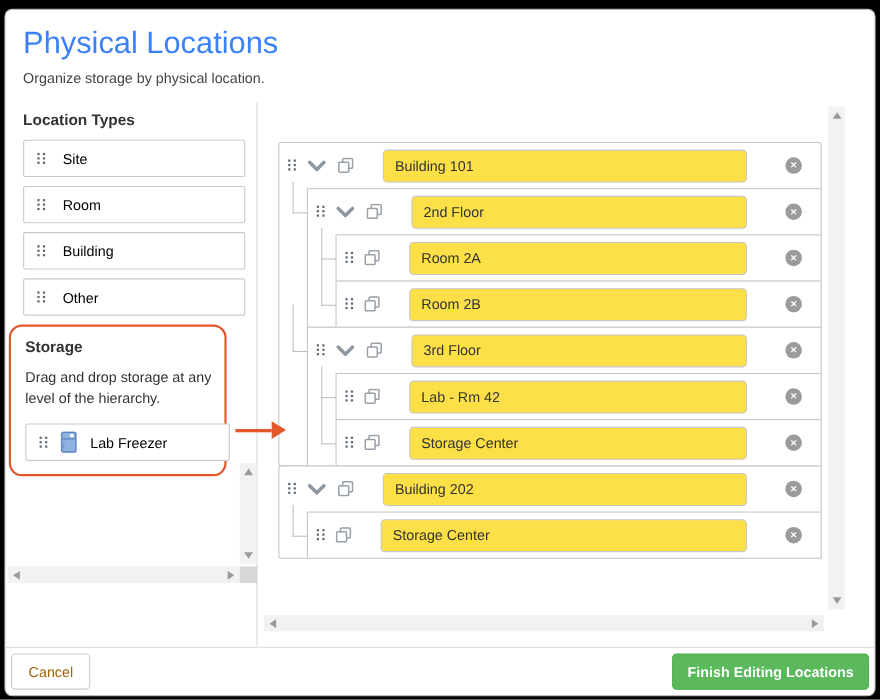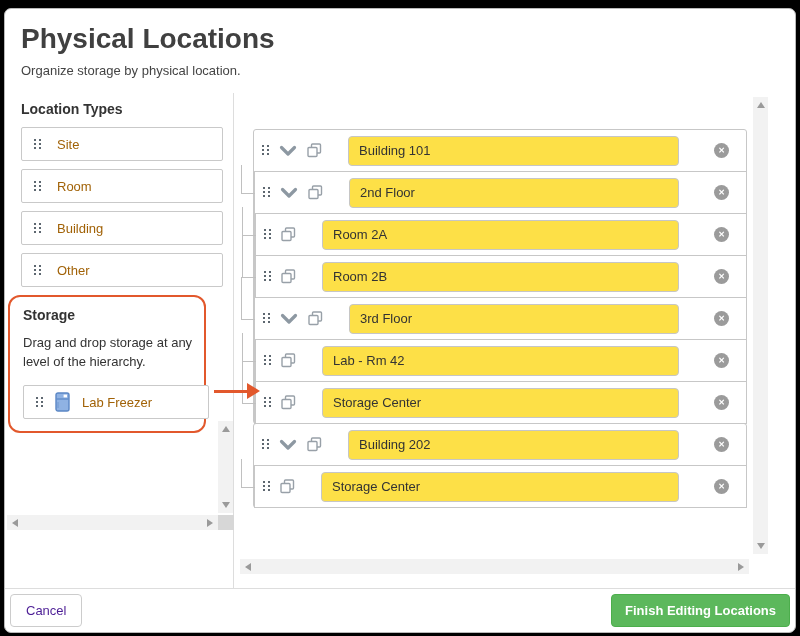--- a/index.html
+++ b/index.html
@@ -9,36 +9,36 @@
     font-family:"Liberation Sans", sans-serif; color:#333;
     -webkit-font-smoothing:antialiased;
   }
   .modal {
     position:absolute; left:4px; top:8px; right:4px; bottom:3px;
     background:#fff; border:1px solid #b9b9b9; border-radius:7px;
     display:flex; flex-direction:column; overflow:hidden;
   }
   
   .header { height:84px; padding:14px 20px 0 16px; }
-  .page-title { margin:0; font-size:28px; font-weight:700; color:#404040; }
+  .page-title { margin:0; font-size:28px; font-weight:400; color:#3b82f6; }
   .page-subtitle { margin:8px 0 0 0; font-size:13px; color:#444; }
 
   
   .content { position:relative; height:496px; display:flex; border-bottom:1px solid #ddd; }
 
   
   .left-col { width:229px; border-right:1px solid #ddd; padding:4px 0 0 16px; position:relative; }
   .section-title { margin:4px 0 10px 0; font-size:14px; font-weight:bold; color:#333; }
   .section-desc { margin:0 0 16px 0; font-size:13px; line-height:19px; color:#333; width:200px; }
   .lt-item {
     width:202px; height:34px; border:1px solid #c9c9c9; border-radius:2px; background:#fff;
     display:flex; align-items:center; gap:16px; padding:0 10px 0 12px; margin-bottom:8px;
     cursor:move;
   }
-  .lt-label { font-size:13px; color:#a16207; }
+  .lt-label { font-size:13px; color:#000000; }
 
   
   .storage-box {
     position:relative; left:-13px; width:198px; margin-top:5px;
     border:2px solid #e2582c; border-radius:12px;
     padding:6px 6px 12px 13px;
   }
   .storage-box .section-desc { width:190px; margin-bottom:14px; }
   .st-item {
     width:186px; height:34px; border:1px solid #c9c9c9; border-radius:2px; background:#fff;
@@ -54,21 +54,21 @@
     border-left:13px solid #e2582c; border-top:8px solid transparent; border-bottom:8px solid transparent;
   }
 
   
   .right-col { flex:1; position:relative; padding:36px 0 0 19px; }
   .tree { width:494px; }
 
   .node { background:#fff; border:1px solid #c7c7c7; border-radius:3px; }
   .node + .node { margin-top:-1px; }
   .trow { height:41px; display:flex; align-items:center; gap:10px; padding:0 17px 0 8px; }
-  .children { margin-right:-1px; margin-bottom:-1px; }
+  .children { margin-left:25px; margin-right:-1px; margin-bottom:-1px; }
   .children > .node { position:relative; border-radius:0; }
   .children > .node::before {
     content:""; position:absolute; left:-14px; top:-21px; width:13px; height:42px;
     border-left:1px solid #c0c0c0; border-bottom:1px solid #c0c0c0; pointer-events:none;
   }
   .children > .node:first-child::before { top:-7px; height:28px; }
 
   .tinput {
     flex:1; height:30px; margin-left:16px; border:1px solid #c6c6c6; border-radius:4px;
     font-family:"Liberation Sans", sans-serif; font-size:13px; color:#333; padding:0 10px;
@@ -100,21 +100,21 @@
   .rp-vscroll { right:27px; top:4px; height:457px; }
   .rp-hscroll { left:6px; bottom:14px; width:509px; }
   .tri-up    { width:0; height:0; border-left:4px solid transparent; border-right:4px solid transparent; border-bottom:6px solid #9a9a9a; }
   .tri-down  { width:0; height:0; border-left:4px solid transparent; border-right:4px solid transparent; border-top:6px solid #9a9a9a; }
   .tri-left  { width:0; height:0; border-top:4px solid transparent; border-bottom:4px solid transparent; border-right:6px solid #9a9a9a; }
   .tri-right { width:0; height:0; border-top:4px solid transparent; border-bottom:4px solid transparent; border-left:6px solid #9a9a9a; }
 
   
   .footer { flex:1; display:flex; align-items:center; justify-content:space-between; padding:0 5px; }
   .btn-cancel {
-    font-family:"Liberation Sans", sans-serif; font-size:13px; color:#4c1d95;
+    font-family:"Liberation Sans", sans-serif; font-size:13px; color:#a16207;
     background:#fff; border:1px solid #ccc; border-radius:4px; padding:8px 15px; cursor:pointer;
   }
   .btn-finish {
     font-family:"Liberation Sans", sans-serif; font-size:13px; font-weight:bold; color:#fff;
     background:#5cb85c; border:1px solid #4cae4c; border-radius:4px; padding:8px 13px; cursor:pointer;
   }
 </style>
 </head>
 <body>
 

